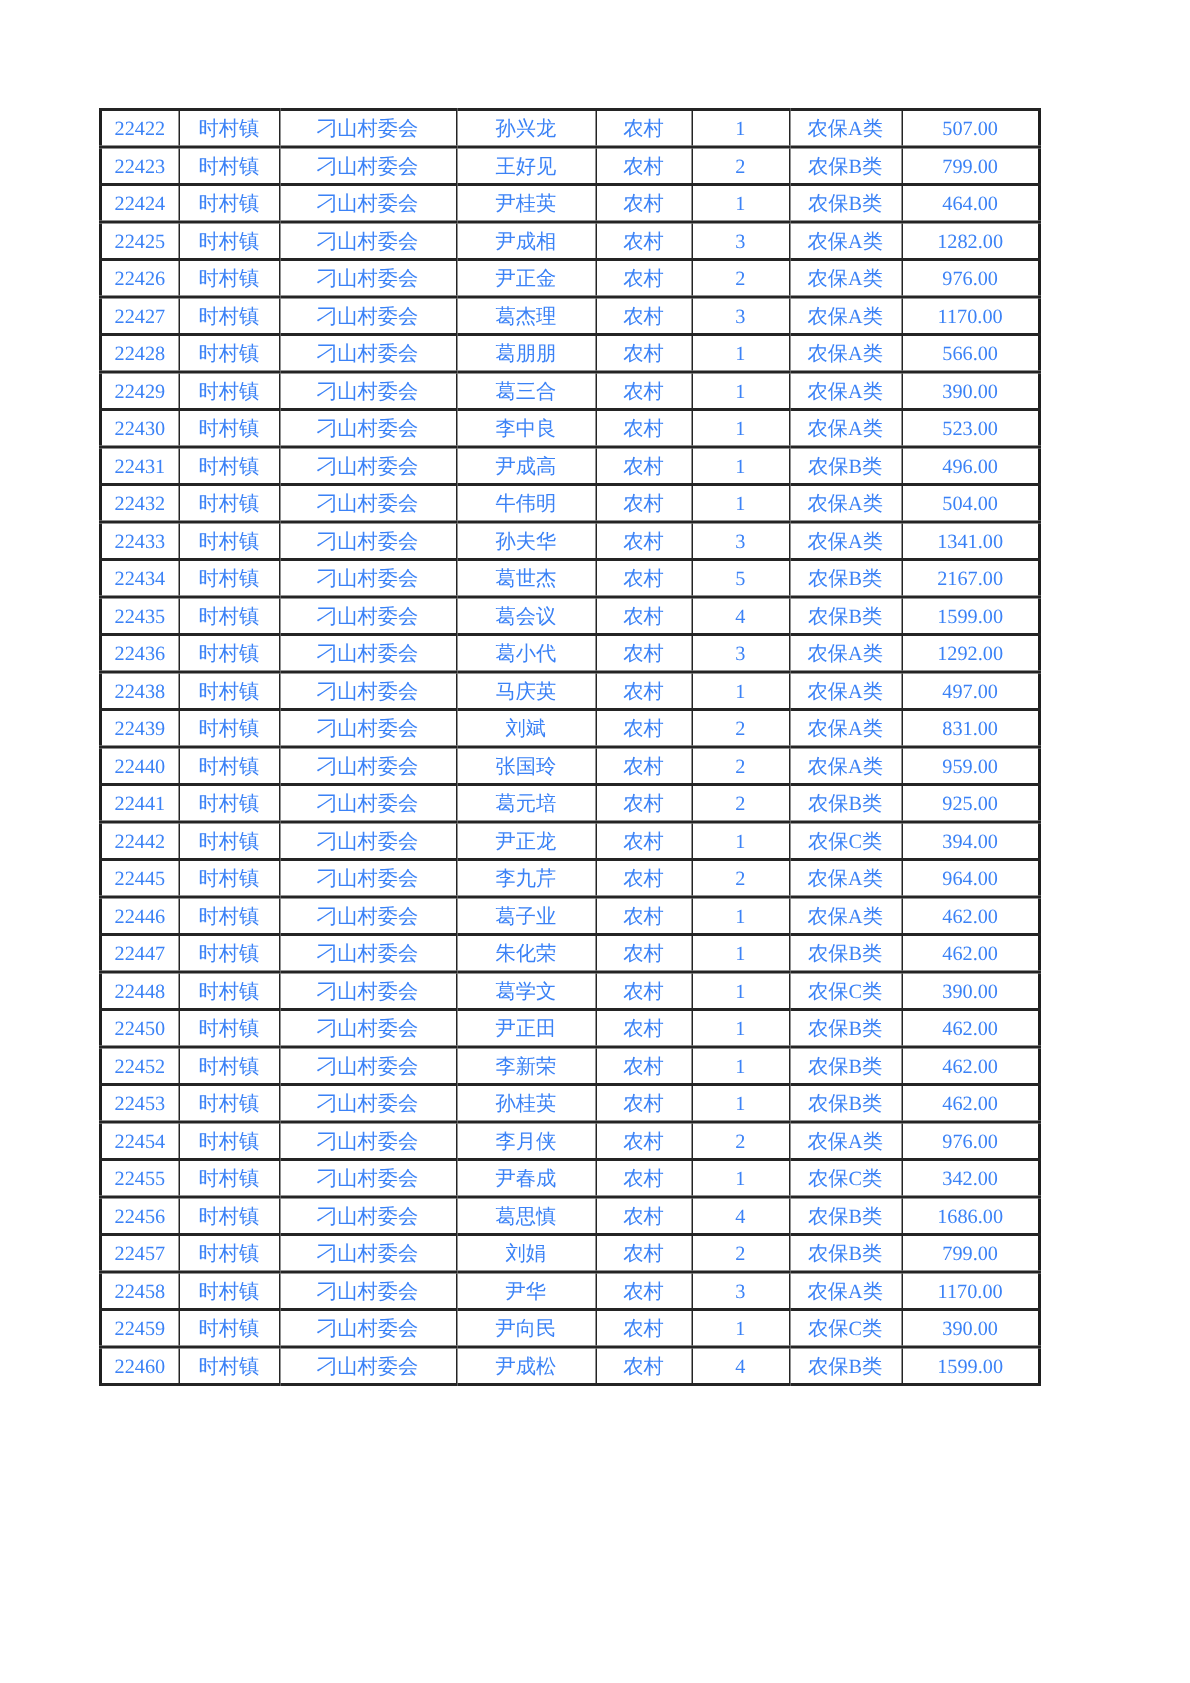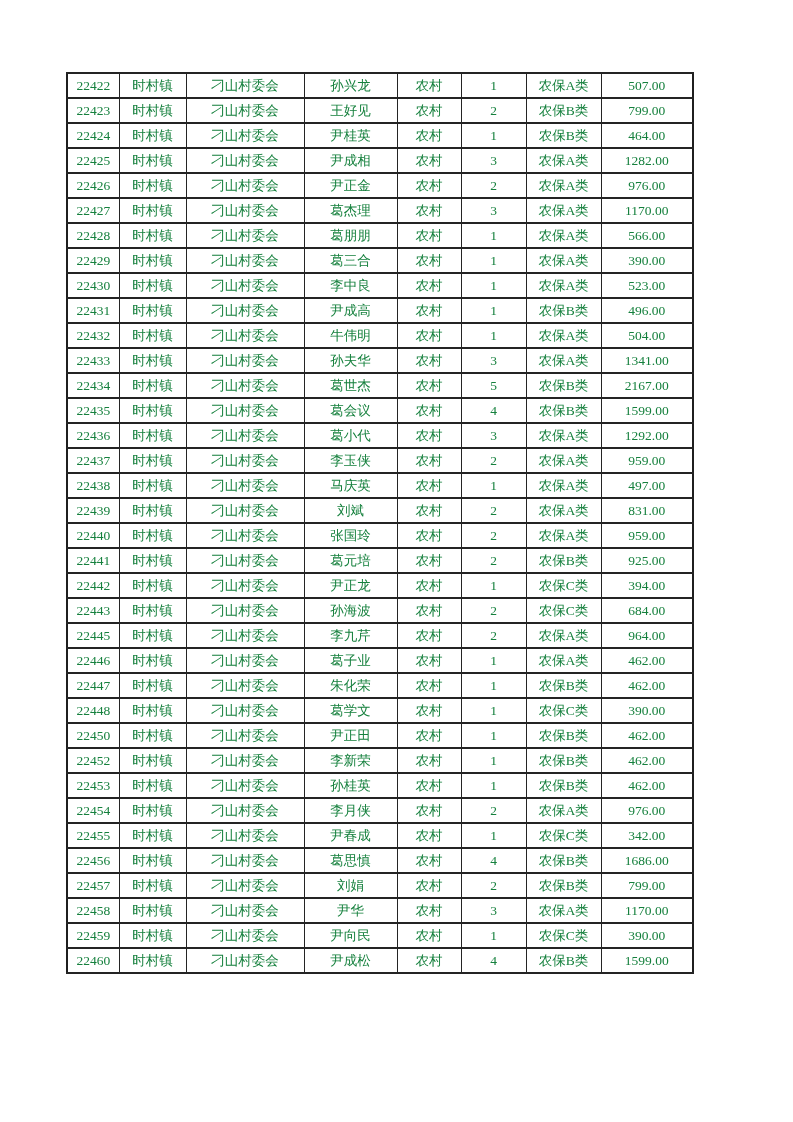--- a/index.html
+++ b/index.html
@@ -7,21 +7,21 @@
     padding: 0;
     background: #ffffff;
   }
   .page {
     position: relative;
     width: 793px;
     height: 1122px;
     background: #ffffff;
     overflow: hidden;
     font-family: "Liberation Serif", "DejaVu Serif", serif;
-    color: #15803d;
+    color: #3b82f6;
   }
   .data-table {
     position: absolute;
     left: 66px;
     top: 72px;
     width: 626px;
     border-collapse: collapse;
     table-layout: fixed;
     border: 2px solid #1f1f1f;
   }
@@ -207,30 +207,20 @@
           <td class="col-id">22436</td>
           <td class="col-town">时村镇</td>
           <td class="col-village">刁山村委会</td>
           <td class="col-name">葛小代</td>
           <td class="col-type">农村</td>
           <td class="col-count">3</td>
           <td class="col-category">农保A类</td>
           <td class="col-amount">1292.00</td>
         </tr>
         <tr>
-          <td class="col-id">22437</td>
-          <td class="col-town">时村镇</td>
-          <td class="col-village">刁山村委会</td>
-          <td class="col-name">李玉侠</td>
-          <td class="col-type">农村</td>
-          <td class="col-count">2</td>
-          <td class="col-category">农保A类</td>
-          <td class="col-amount">959.00</td>
-        </tr>
-        <tr>
           <td class="col-id">22438</td>
           <td class="col-town">时村镇</td>
           <td class="col-village">刁山村委会</td>
           <td class="col-name">马庆英</td>
           <td class="col-type">农村</td>
           <td class="col-count">1</td>
           <td class="col-category">农保A类</td>
           <td class="col-amount">497.00</td>
         </tr>
         <tr>
@@ -265,30 +255,20 @@
         </tr>
         <tr>
           <td class="col-id">22442</td>
           <td class="col-town">时村镇</td>
           <td class="col-village">刁山村委会</td>
           <td class="col-name">尹正龙</td>
           <td class="col-type">农村</td>
           <td class="col-count">1</td>
           <td class="col-category">农保C类</td>
           <td class="col-amount">394.00</td>
-        </tr>
-        <tr>
-          <td class="col-id">22443</td>
-          <td class="col-town">时村镇</td>
-          <td class="col-village">刁山村委会</td>
-          <td class="col-name">孙海波</td>
-          <td class="col-type">农村</td>
-          <td class="col-count">2</td>
-          <td class="col-category">农保C类</td>
-          <td class="col-amount">684.00</td>
         </tr>
         <tr>
           <td class="col-id">22445</td>
           <td class="col-town">时村镇</td>
           <td class="col-village">刁山村委会</td>
           <td class="col-name">李九芹</td>
           <td class="col-type">农村</td>
           <td class="col-count">2</td>
           <td class="col-category">农保A类</td>
           <td class="col-amount">964.00</td>

